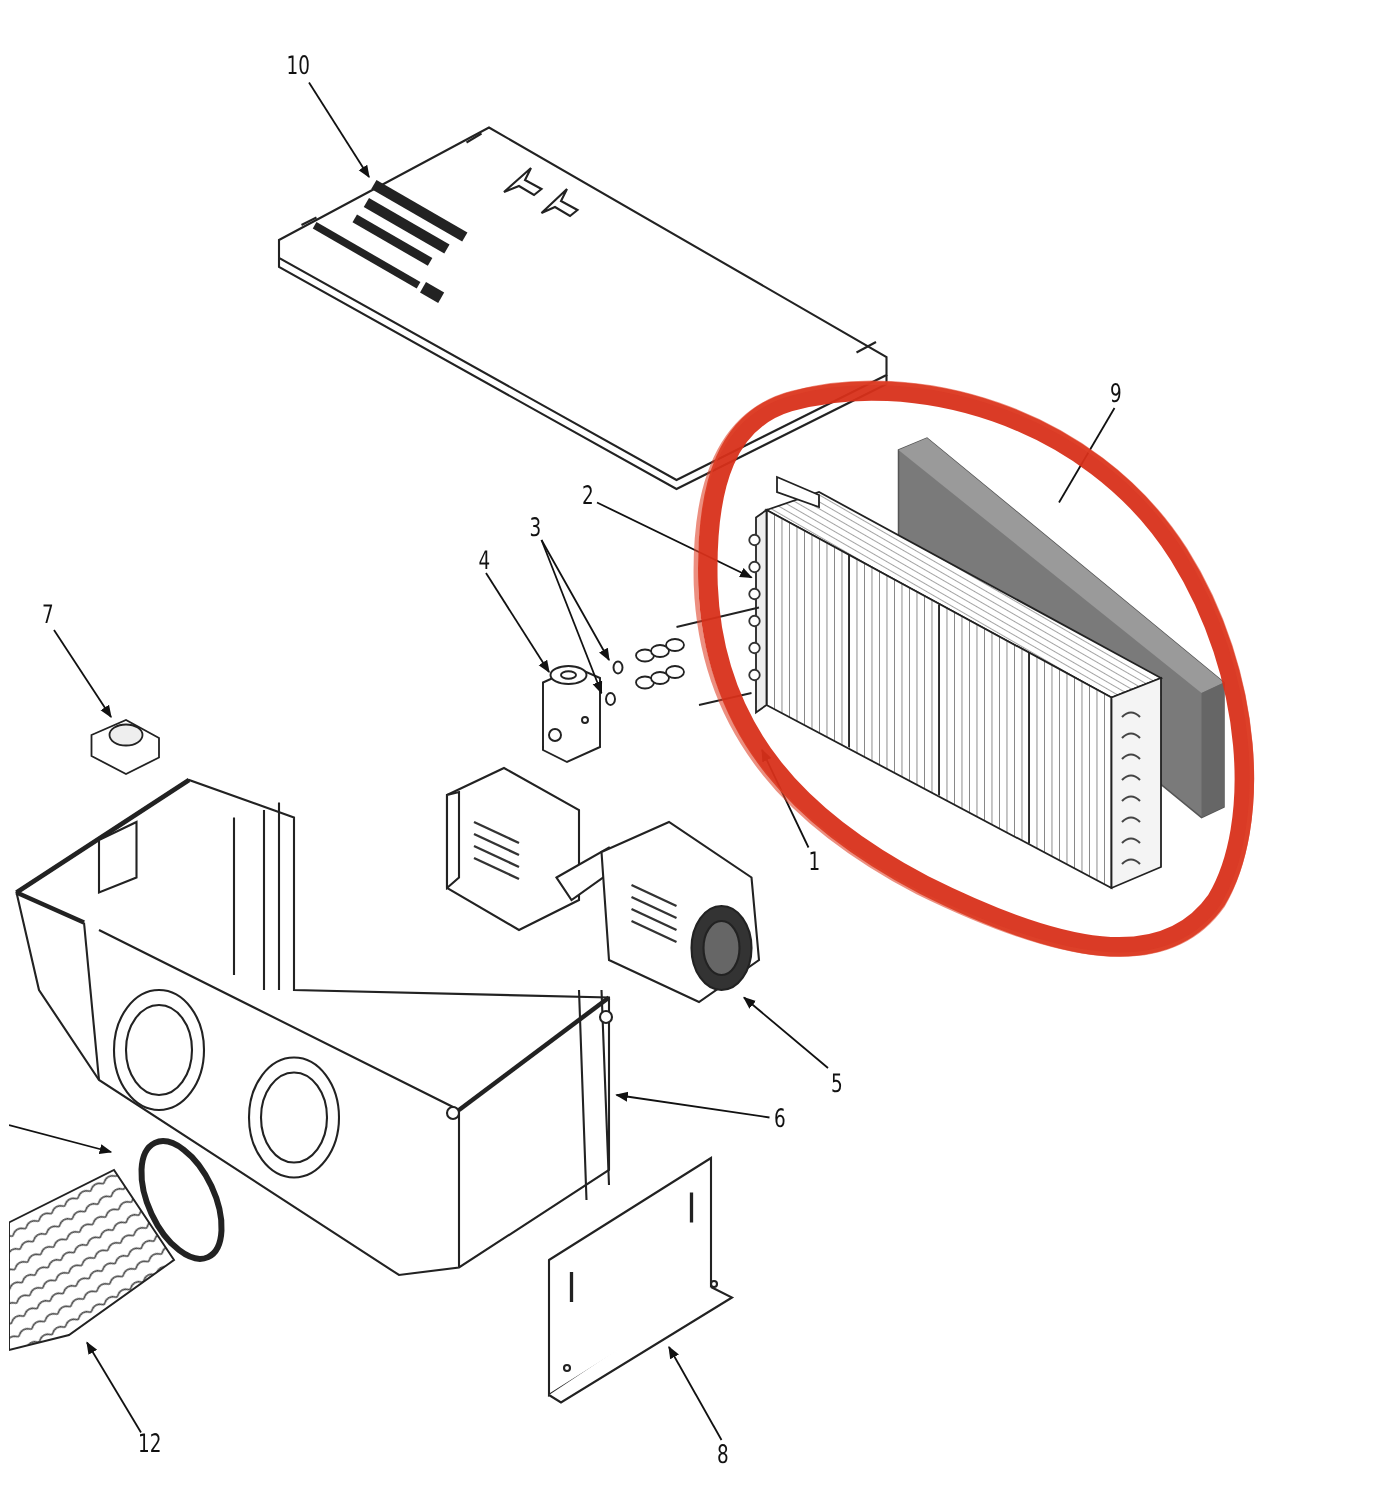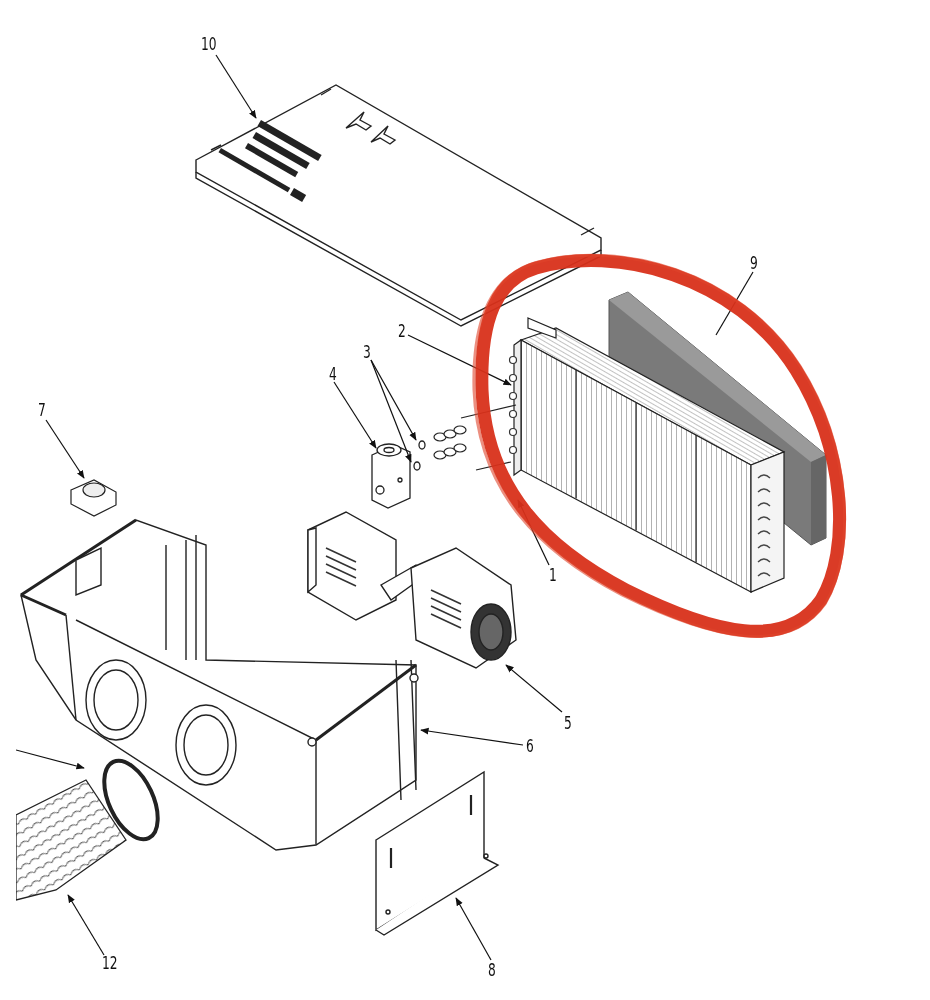--- a/index.html
+++ b/index.html
@@ -1,17 +1,17 @@
 <!DOCTYPE html>
 <html><head>
 <meta charset="utf-8">
 <style>
   html,body{margin:0;padding:0;background:#ffffff;}
   body{width:930px;height:1000px;position:relative;overflow:hidden;font-family:"DejaVu Sans Condensed","DejaVu Sans",sans-serif;}
-  #canvas{position:absolute;left:16px;top:0;width:862px;height:1000px;}
+  #canvas{position:absolute;left:6px;top:0;width:862px;height:1000px;}
   .callout-label{position:absolute;font-family:"DejaVu Sans",sans-serif;font-size:17px;color:#111;transform:scaleX(0.72);transform-origin:left top;line-height:1;}
   svg{position:absolute;left:0;top:0;}
 </style>
 </head>
 <body>
 
 <div id="canvas">
 
 <svg width="930" height="1000" viewBox="0 0 930 1000">
   <defs>

